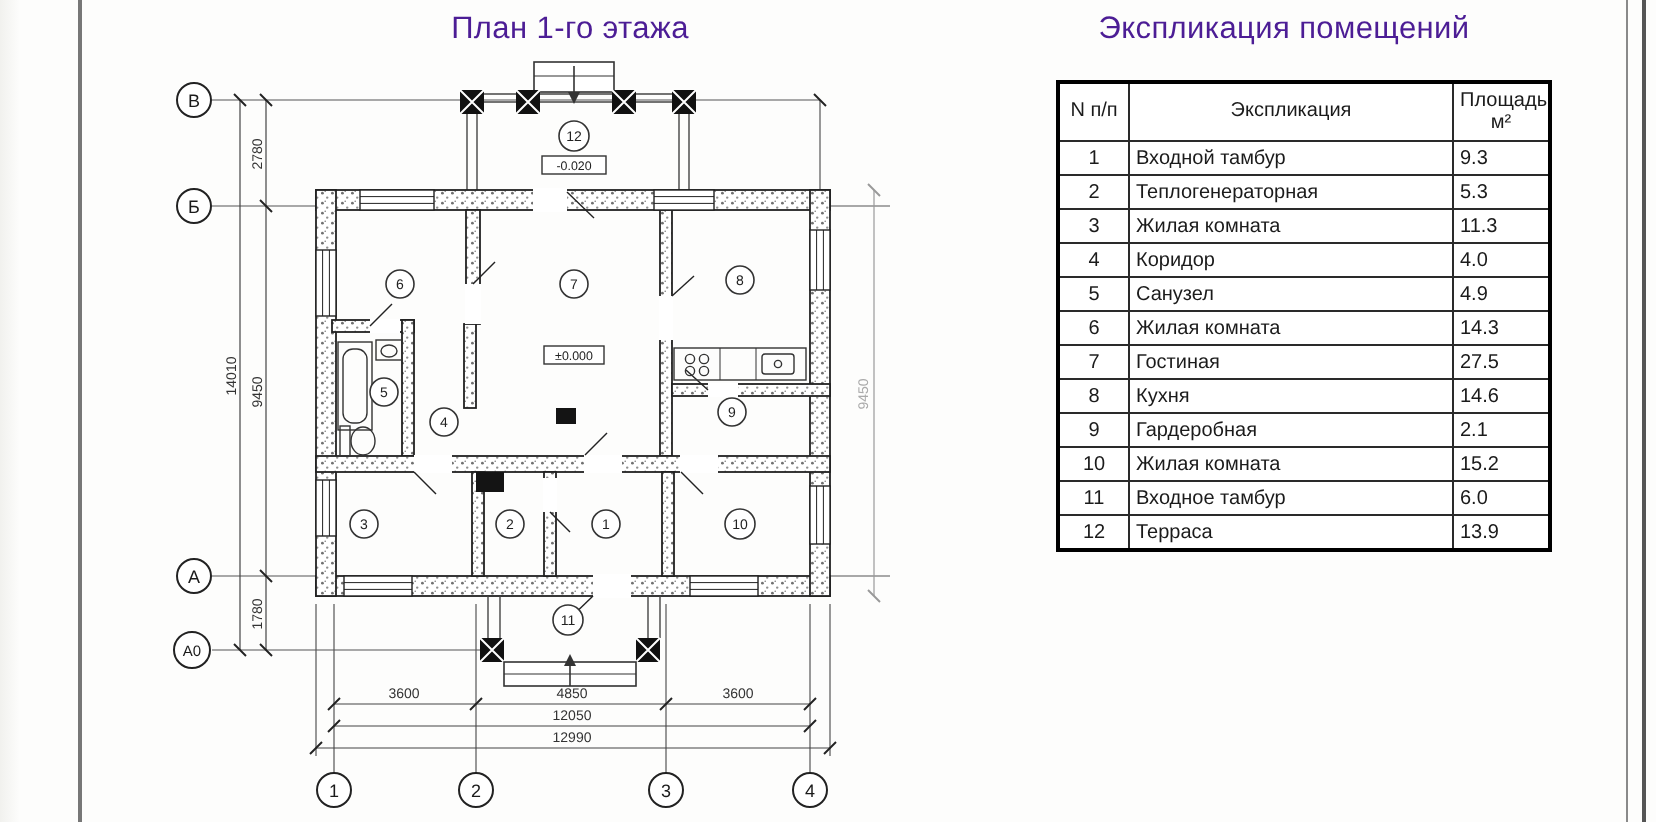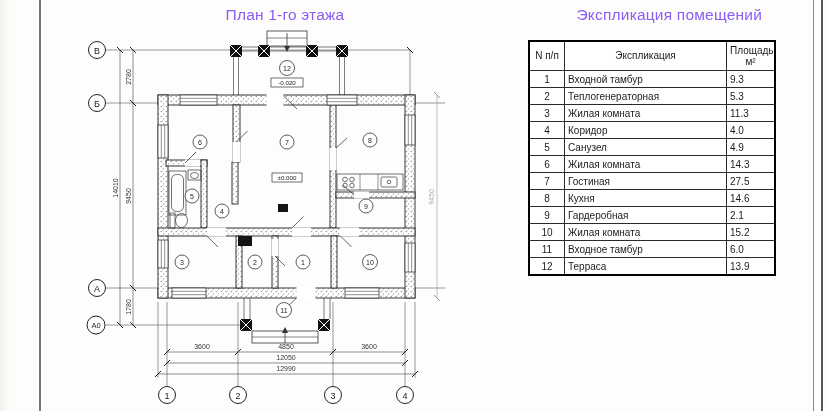--- a/index.html
+++ b/index.html
@@ -1,18 +1,18 @@
 <!DOCTYPE html>
 <html><head>
 <meta charset="utf-8">
 <style>
   html,body{margin:0;padding:0;background:#fff;}
   .page{position:relative;width:828px;height:411px;background:#fdfdfc;
         font-family:"Liberation Sans",sans-serif;overflow:hidden;}
-  .title{position:absolute;font-size:15.5px;color:#8b5cf6;text-align:center;letter-spacing:.2px;}
+  .title{position:absolute;font-size:15.5px;color:#4c1d95;text-align:center;letter-spacing:.2px;}
   .edge{position:absolute;top:0;height:411px;}
   .edge-shade{position:absolute;top:0;left:0;width:10px;height:411px;
         background:linear-gradient(90deg,#f1f1ee,#fdfdfc);}
   table.expl{position:absolute;left:528px;top:40px;width:228px;border-collapse:collapse;
         table-layout:fixed;font-size:10px;color:#1b1b1b;border:2px solid #000000;background:#fff;}
   table.expl th,table.expl td{border:1px solid #2a2a2a;font-weight:400;overflow:hidden;
         white-space:nowrap;padding:0 3px;height:16px;}
   table.expl th{height:28px;text-align:center;line-height:1.15;}
   .c-num{width:28px;text-align:center;}
   .c-name{width:155px;text-align:left;padding-left:7px;}
@@ -25,21 +25,21 @@
 <body>
 
 <div class="page">
 
   <div class="edge-shade"></div>
   <div class="edge" style="left:39px;width:2px;background:#777;"></div>
   <div class="edge" style="left:813px;width:1px;background:#8a8a8a;"></div>
   <div class="edge" style="left:821px;width:2px;background:#555;"></div>
 
   <div class="title" style="left:165px;top:6px;width:240px;">План 1-го этажа</div>
-  <div class="title" style="left:522px;top:6px;width:240px;text-align:right;">Экспликация помещений</div>
+  <div class="title" style="left:522px;top:6px;width:240px;">Экспликация помещений</div>
 
   <svg width="520" height="411" viewBox="0 0 520 411" style="position:absolute;left:0;top:0;">
     <defs>
       <pattern id="stip" width="5" height="5" patternUnits="userSpaceOnUse">
         <rect width="5" height="5" fill="#ffffff"></rect>
         <circle cx="1.2" cy="1.6" r="0.7" fill="#707070"></circle>
         <circle cx="3.6" cy="3.8" r="0.6" fill="#8f8f8f"></circle>
         <circle cx="2.6" cy="0.6" r="0.4" fill="#7d7d7d"></circle>
       </pattern>
     </defs>

